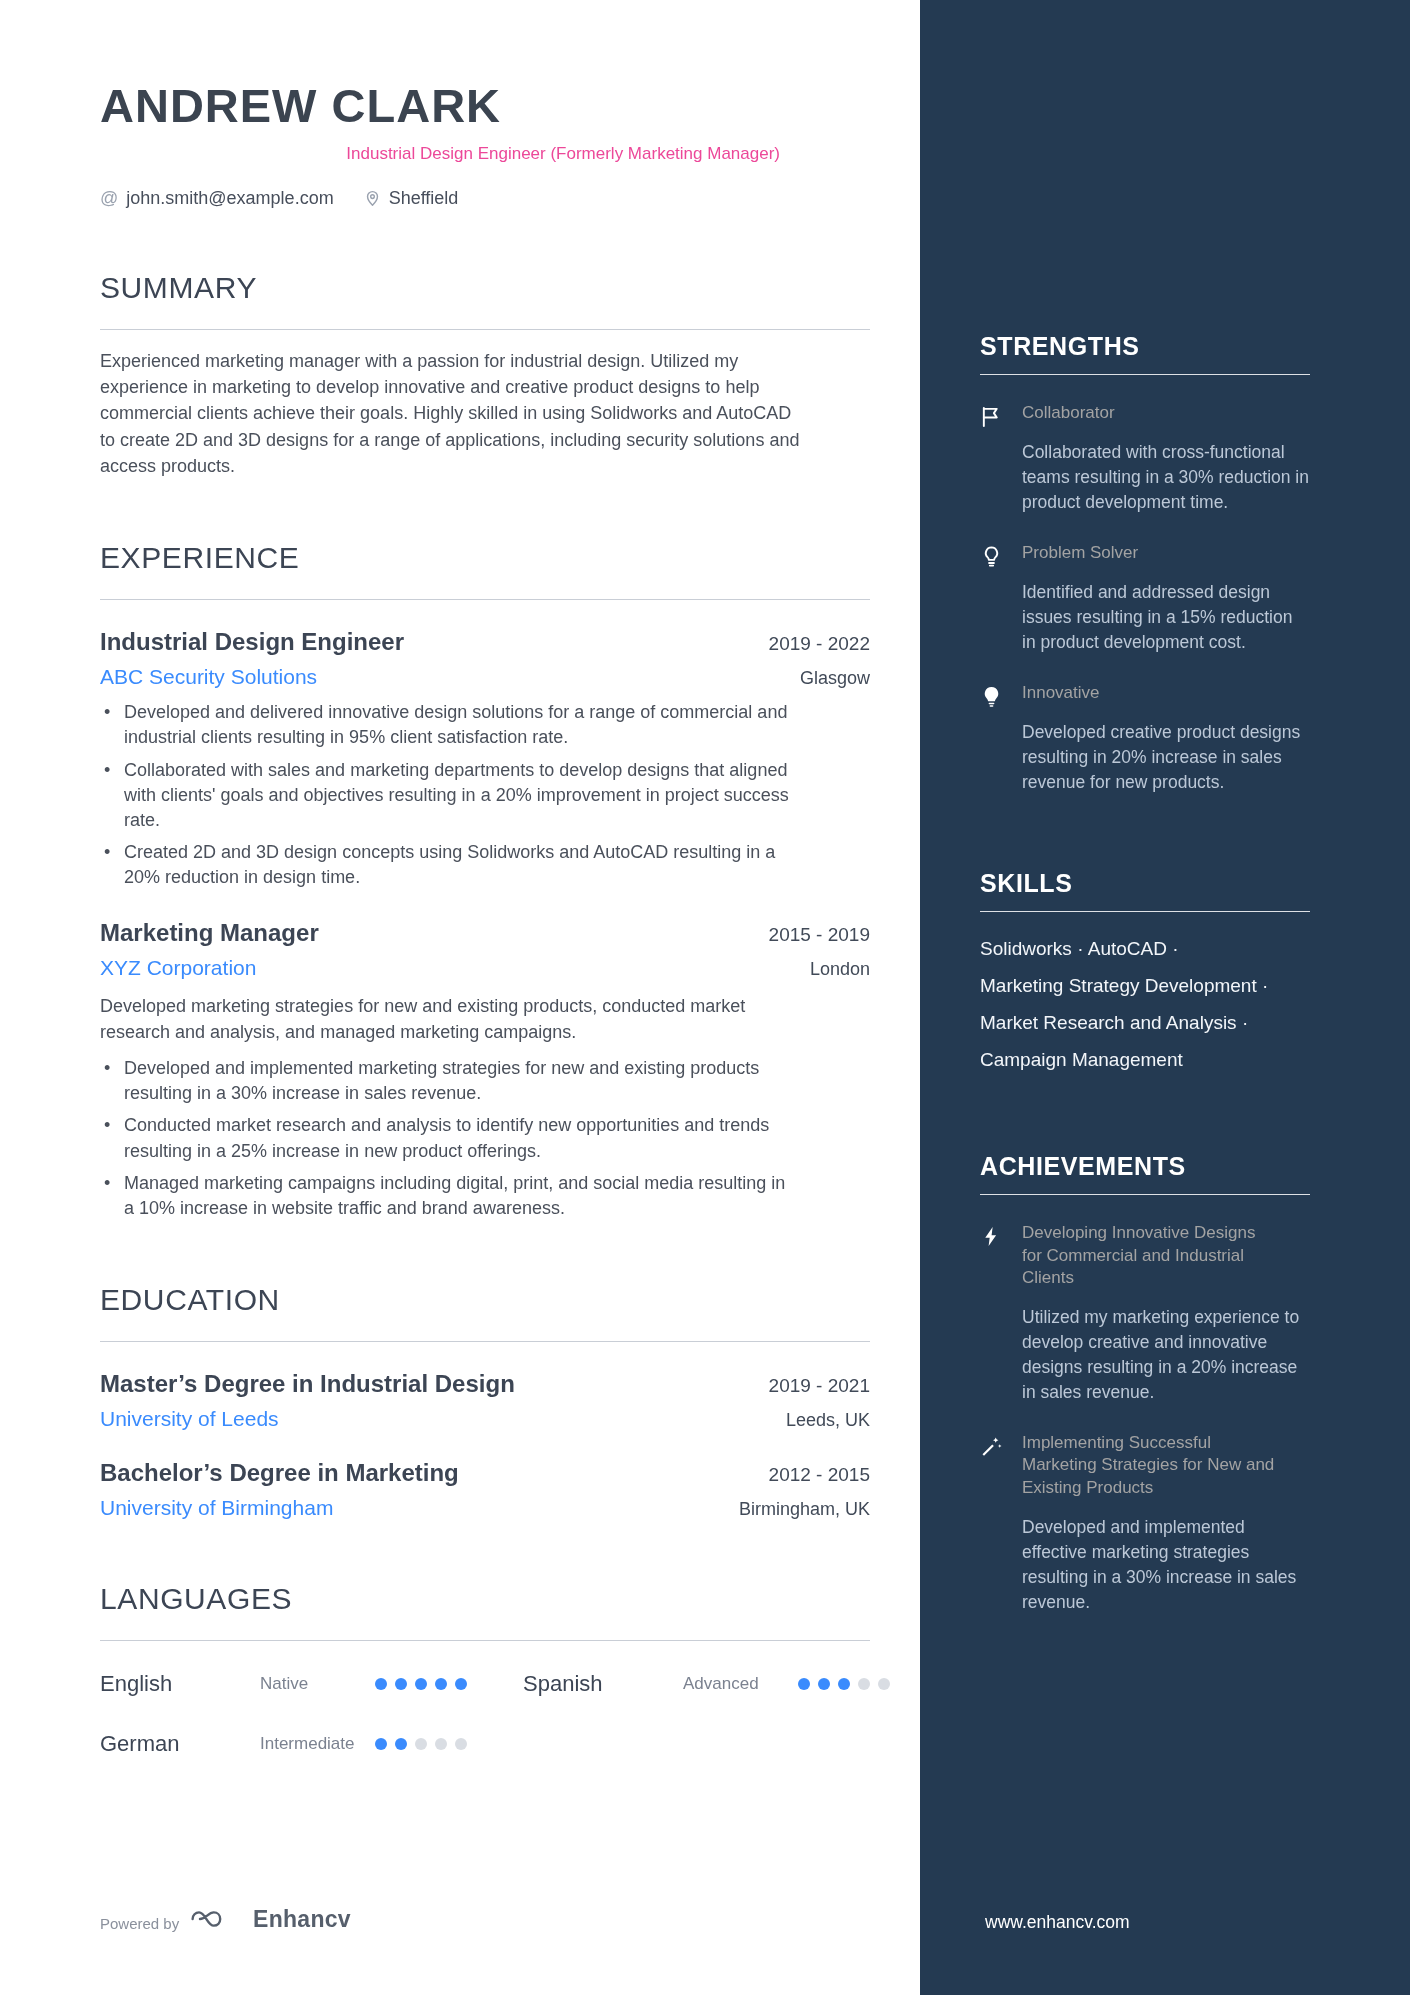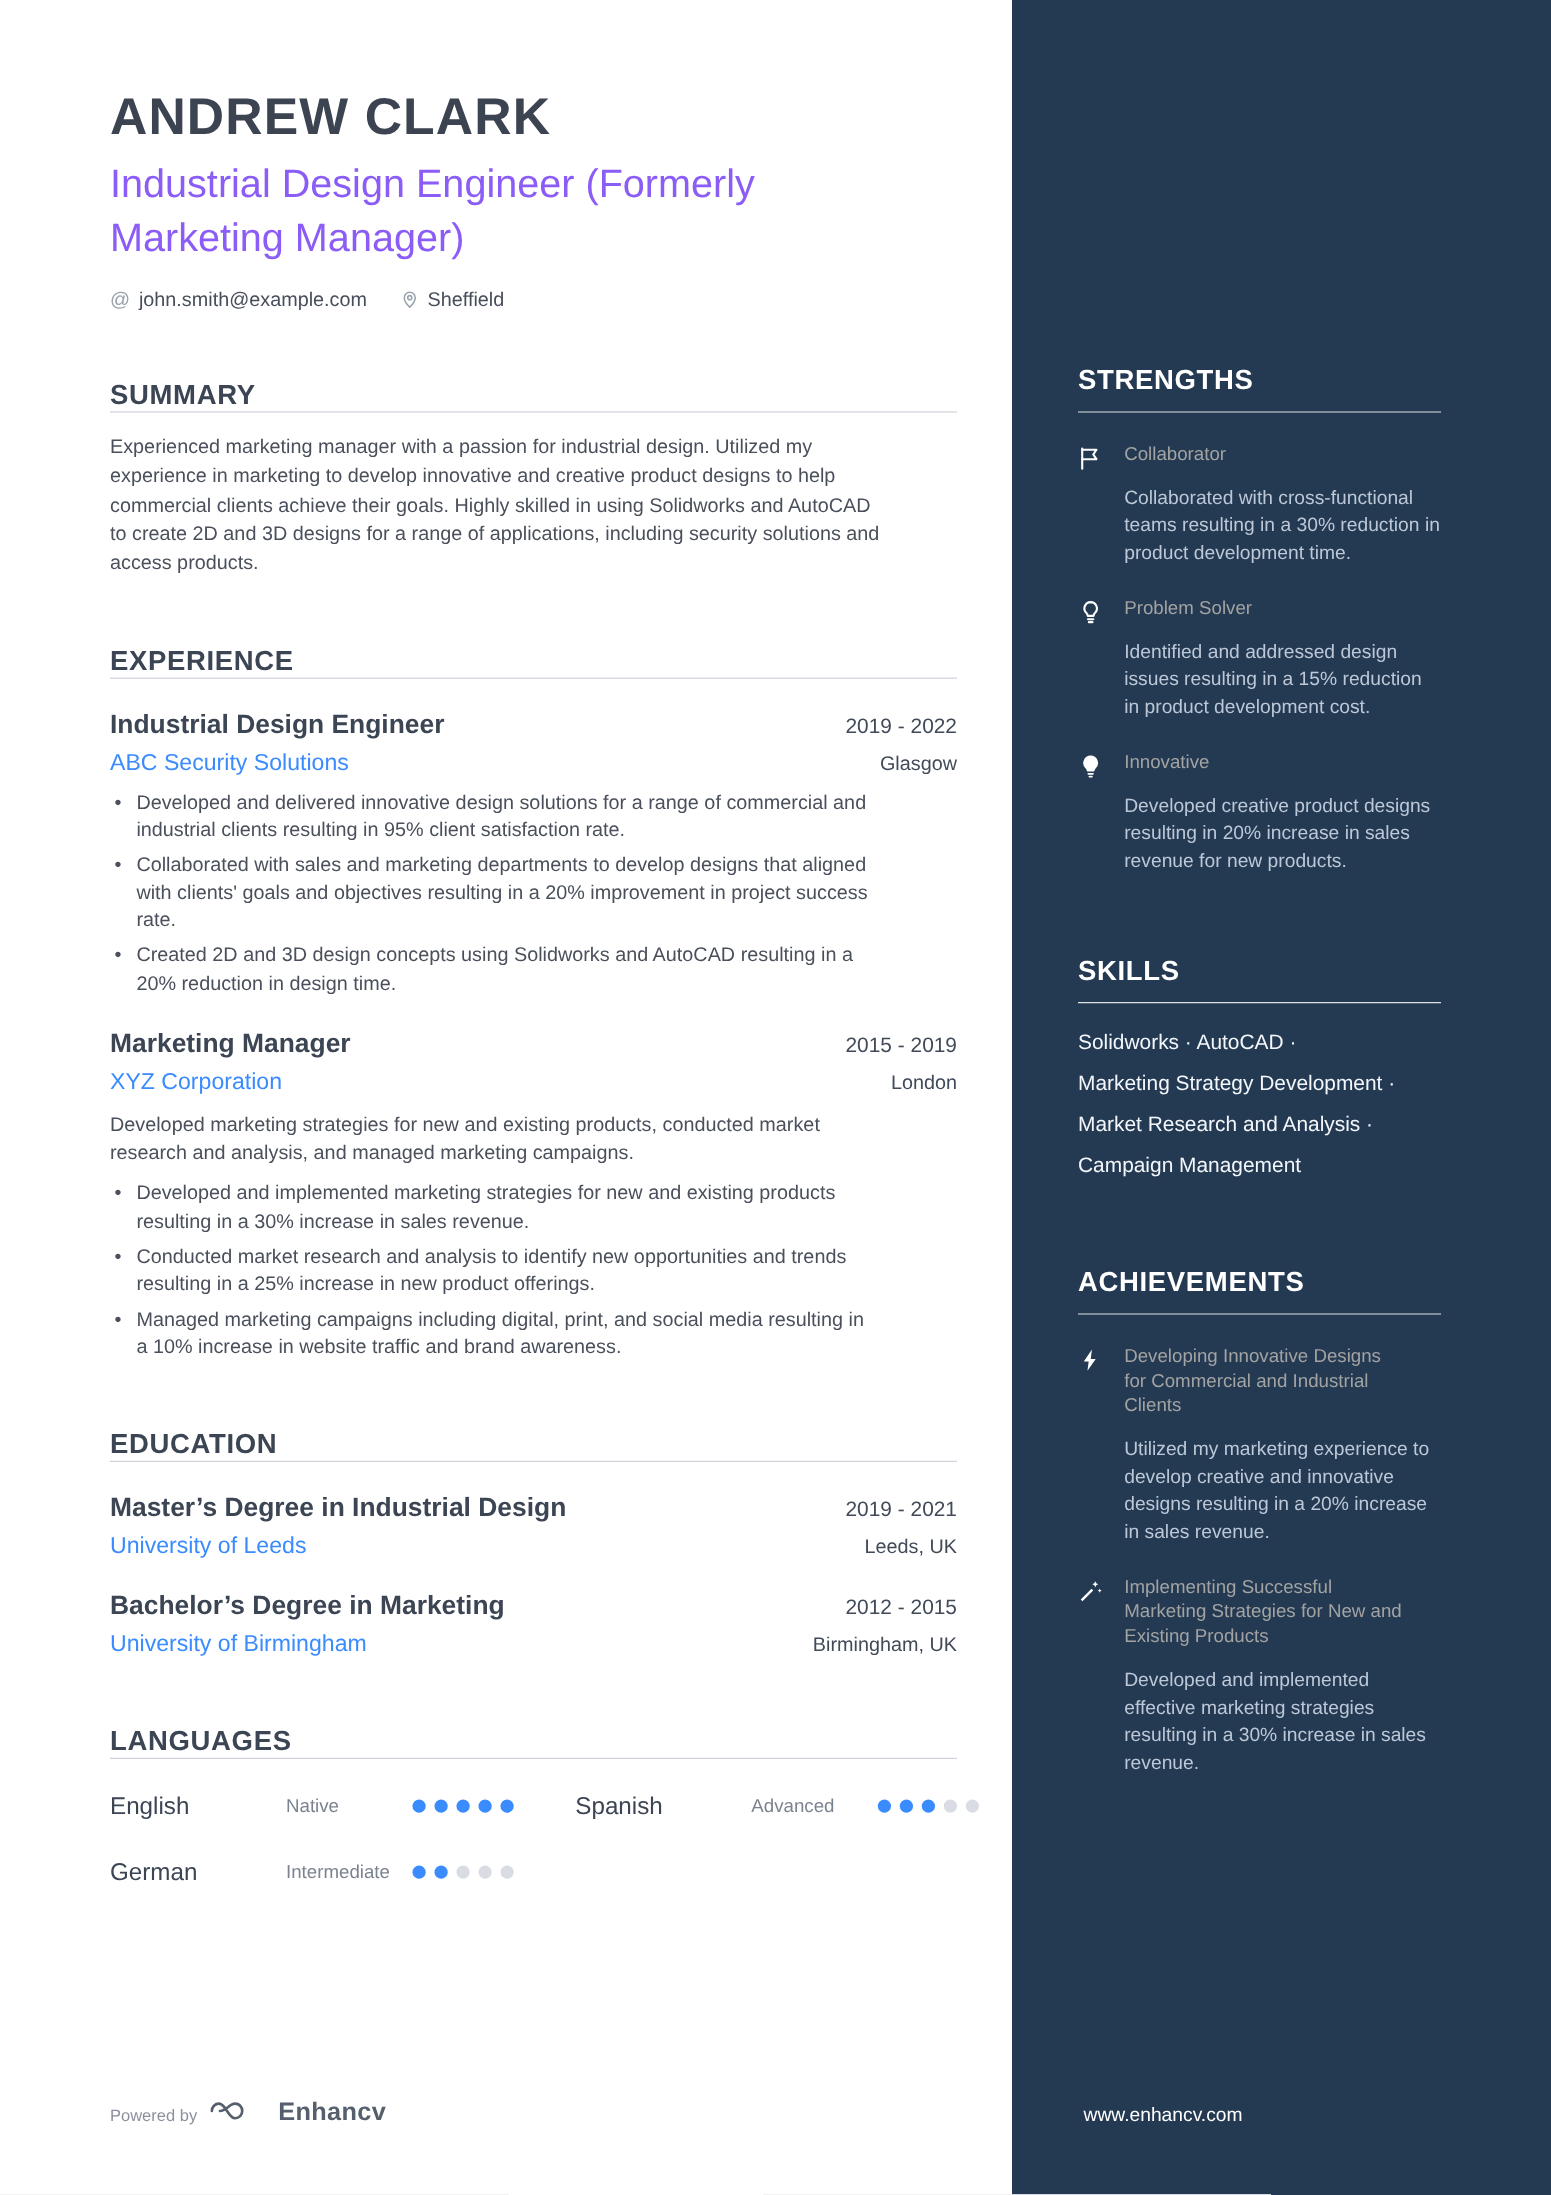--- a/index.html
+++ b/index.html
@@ -30,30 +30,30 @@
   .sb-icon svg { width:23px; height:23px; }
   .sb-entry-title { color:#a3a3a3; font-size:17px; font-weight:400; line-height:1.32; max-width:255px; }
   .sb-text { margin-top:16px; font-size:17.5px; line-height:1.42; color:#bcc8d7; }
   .skills-text { margin-top:18px; font-size:19px; line-height:1.95; color:#f3f6fa; }
   .skill { white-space:nowrap; }
 
   
   .main { position:absolute; left:100px; top:78px; width:770px; }
 
   .name { font-size:47px; font-weight:800; color:#3b4450; letter-spacing:1px; }
-  .headline { margin-top:10px; font-size:36px; color:#8b5cf6; line-height:1.35; max-width:680px; }
+  .headline { margin-top:10px; font-size:17px; color:#ec4899; line-height:1.35; max-width:680px;text-align:right; }
   .contact { display:flex; gap:30px; margin-top:22px; align-items:center; font-size:18px; color:#474e5b; }
   .contact-item { display:inline-flex; align-items:center; gap:8px; }
   .cicon { color:#9aa2af; font-size:18px; display:inline-flex; }
   .cicon svg { width:17px; height:17px; }
 
   .section { margin-top:62px; }
   .section h2 {
-    font-size:25px; font-weight:700; color:#3c4554; letter-spacing:0.6px;
-    padding-bottom:0; border-bottom:1px solid #c9ced6;
+    font-size:30px; font-weight:400; color:#3c4554; letter-spacing:0.6px;
+    padding-bottom:24px; border-bottom:1px solid #c9ced6;
   }
 
   .body-text { font-size:18px; line-height:1.46; color:#4a505b; max-width:700px; }
   .section > .body-text { margin-top:18px; }
 
   .job, .edu { margin-top:28px; }
   .entry-head { display:flex; justify-content:space-between; align-items:baseline; }
   .entry-title { font-size:24px; font-weight:600; color:#3c4554; }
   .entry-dates { font-size:19px; color:#414a58; }
   .entry-sub { display:flex; justify-content:space-between; align-items:baseline; margin-top:9px; }

